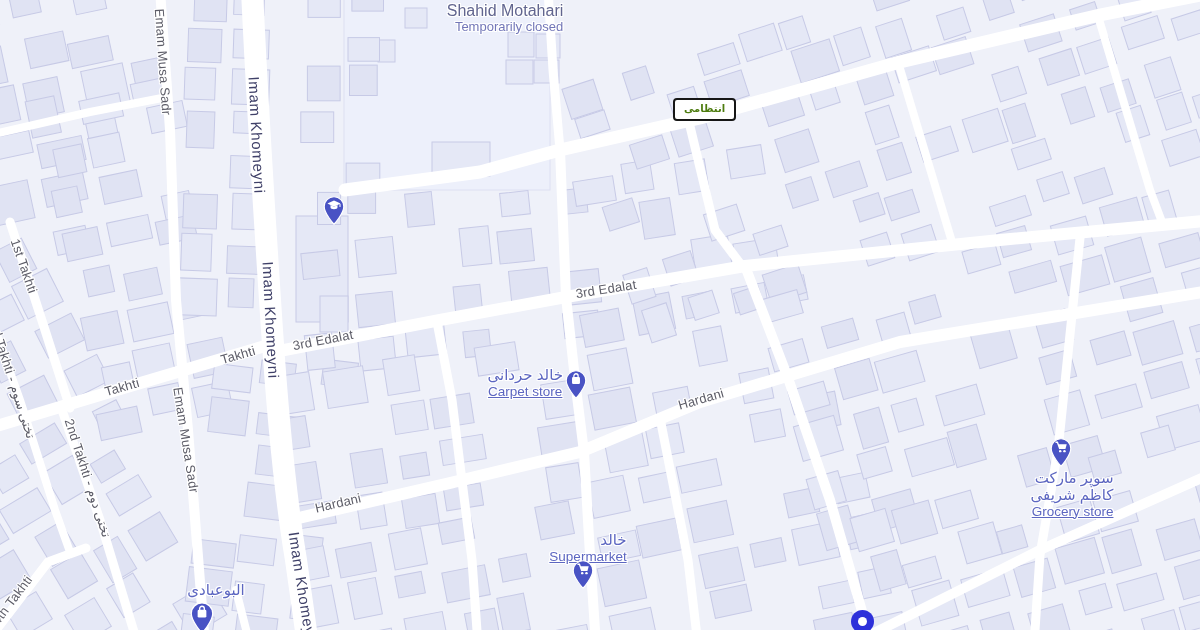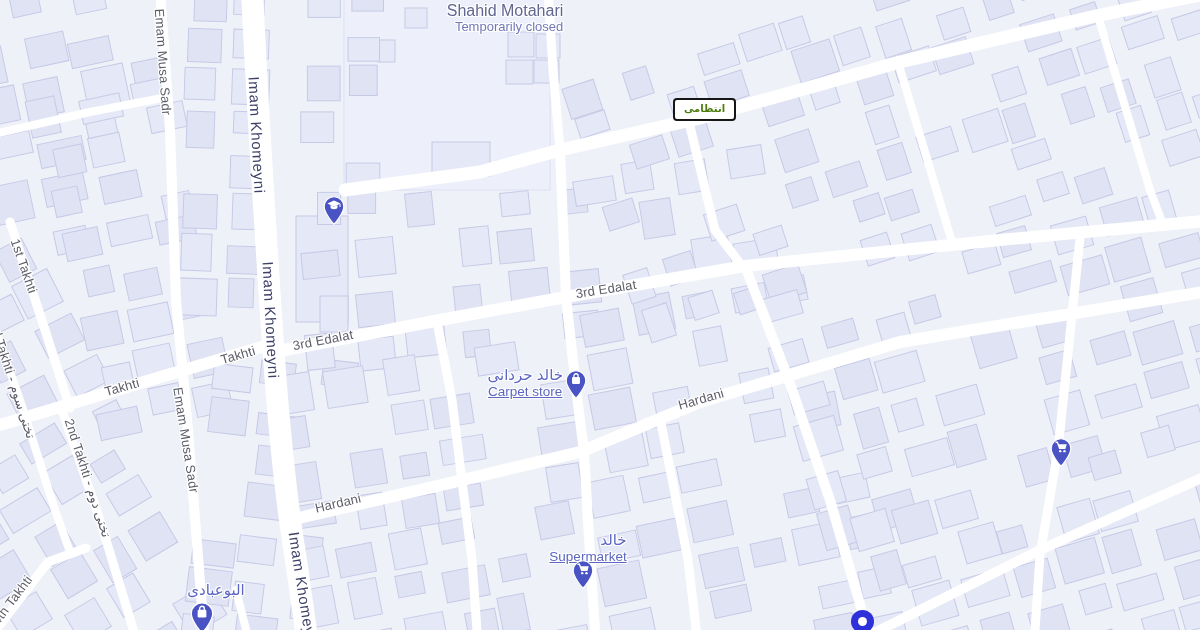--- a/index.html
+++ b/index.html
@@ -530,20 +530,25 @@
     <circle cx="15.6" cy="14.6" r="1.25" fill="#fff"></circle>
   </svg>
 
   <svg class="pin" style="left:1049px;top:437px" width="24" height="31" viewBox="0 0 24 32">
     <path d="M12 1.8c-5.6 0-10.1 4.5-10.1 10 0 7.4 10.1 18.4 10.1 18.4S22.1 19.2 22.1 11.8c0-5.5-4.5-10-10.1-10z" fill="#4953c4" stroke="#fff" stroke-width="1.2"></path>
     <polygon points="9.2,7.4 17.9,7.4 16.6,12.3 10.6,12.3" fill="#fff"></polygon>
     <path d="M6.3 5.4h2l2.5 6.9" stroke="#fff" stroke-width="1.4" fill="none"></path>
     <circle cx="11.2" cy="14.6" r="1.25" fill="#fff"></circle>
     <circle cx="15.6" cy="14.6" r="1.25" fill="#fff"></circle>
   </svg>
+  <div class="poi center" style="left:1072px;top:470px">
+    <div class="ar">سوپر مارکت</div>
+    <div class="ar">کاظم شریفی</div>
+    <div class="en">Grocery store</div>
+  </div>
 
   <div class="poi center" style="left:216px;top:582px">
     <div class="ar">البوعبادی</div>
   </div>
   <svg class="pin" style="left:189px;top:601px" width="26" height="34" viewBox="0 0 24 32">
     <path d="M12 1.8c-5.6 0-10.1 4.5-10.1 10 0 7.4 10.1 18.4 10.1 18.4S22.1 19.2 22.1 11.8c0-5.5-4.5-10-10.1-10z" fill="#4953c4" stroke="#fff" stroke-width="1.2"></path>
     <path d="M9.8 8.6V7.1a2.2 2.2 0 0 1 4.4 0v1.5" fill="none" stroke="#fff" stroke-width="1.3"></path>
     <rect x="7.9" y="8.2" width="8.2" height="7.4" rx="1.3" fill="#fff"></rect>
   </svg>
 

